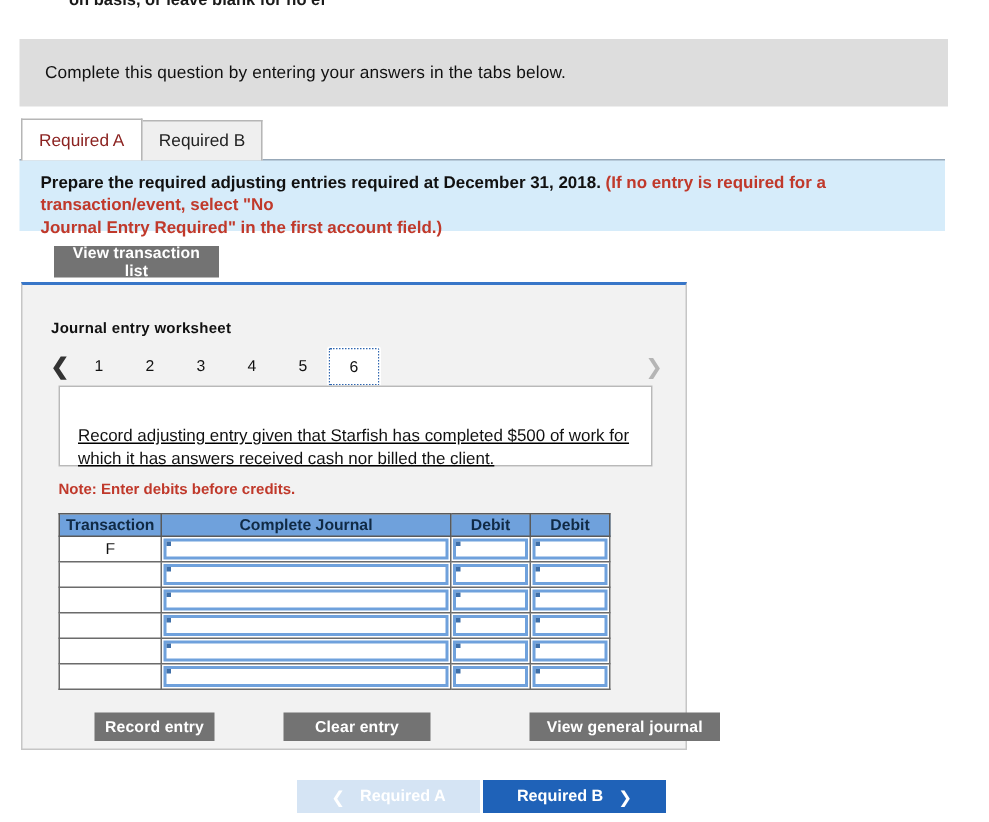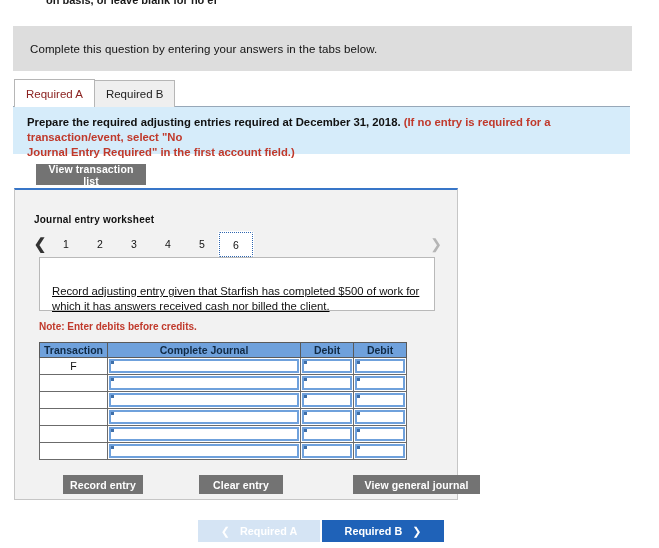--- a/index.html
+++ b/index.html
@@ -169,21 +169,21 @@
   .col-gj { width: 193px; }
   .col-db { width: 53px; }
   .col-cr { width: 53px; }
 
   
   .panel-actions {
     position: absolute; left: 24px; top: 285px; width: 408px; height: 19px;
   }
   .pa-btn { position: absolute; height: 19px; top: 0; }
   .pa-record { left: 8px; width: 80px; }
-  .pa-clear  { left: 144px; width: 84px; text-align: right; }
+  .pa-clear  { left: 134px; width: 98px; text-align: right; }
   .pa-view   { left: 298px; width: 127px; }
 
   
   .footer-nav {
     position: absolute; left: 0; top: 520px; width: 659px; height: 24px;
   }
   .nav-btn {
     position: absolute; height: 22px; top: 0;
     display: flex; align-items: center; justify-content: center;
     font-size: 10.8px; font-weight: bold;

